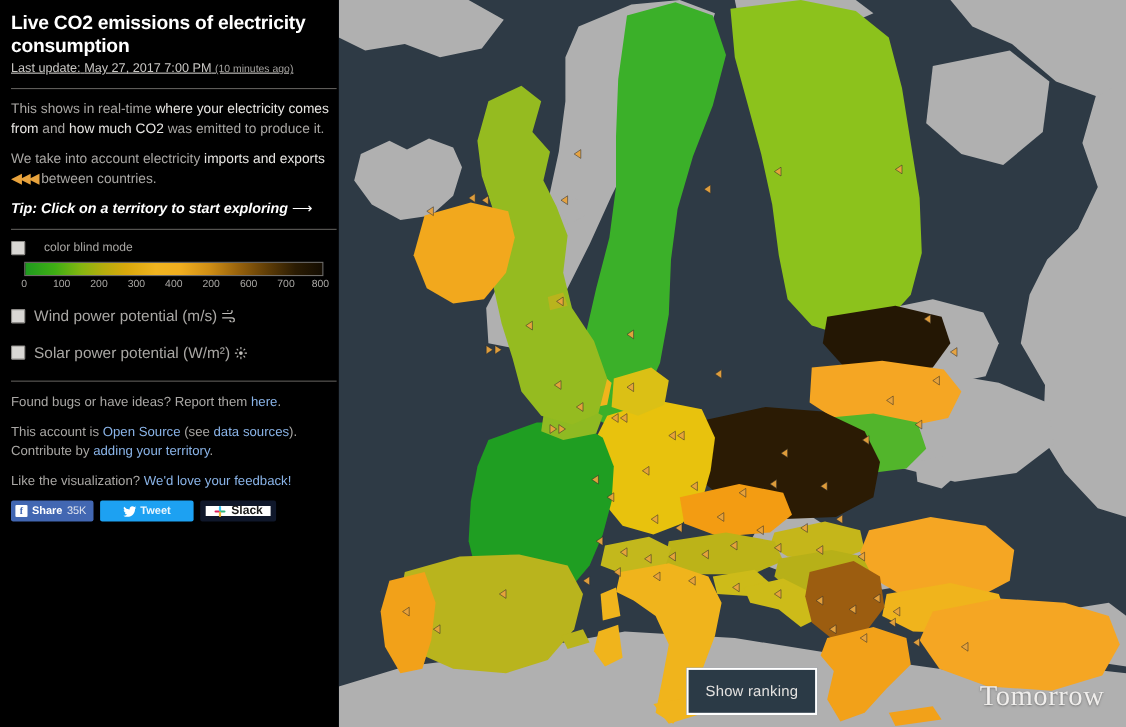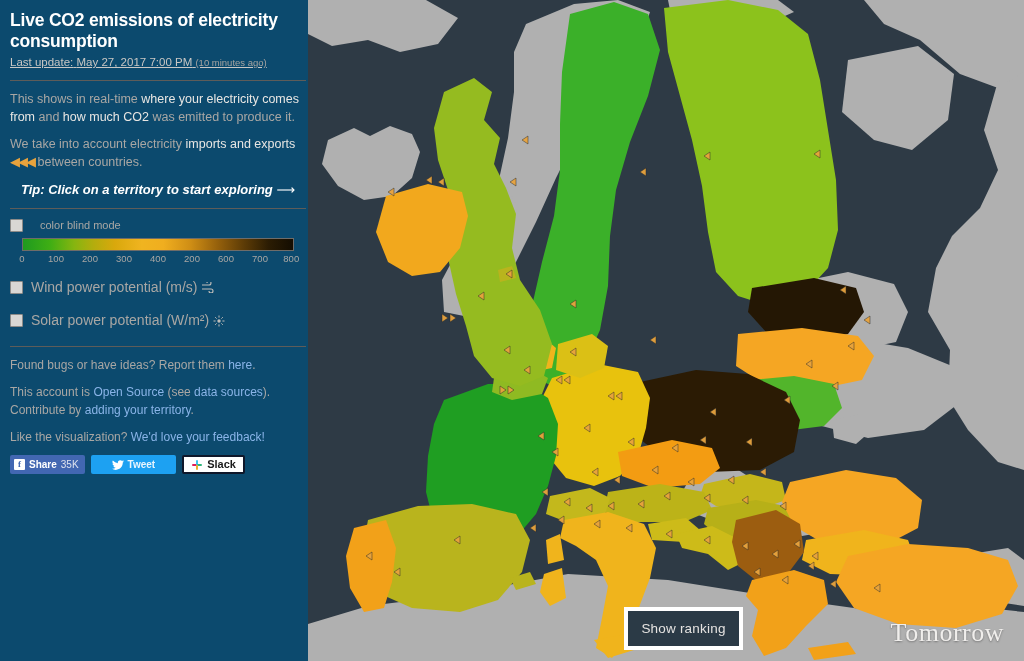--- a/index.html
+++ b/index.html
@@ -6,40 +6,40 @@
   html, body {
     width:1024px; height:661px; overflow:hidden;
     background:#2e3a45;
     font-family:"Liberation Sans", sans-serif;
   }
   #app { position:relative; width:1024px; height:661px; }
 
   
   #sidebar {
     position:absolute; left:0; top:0; width:320px; height:661px;
-    background:#0c4a6e;
+    background:#000000;
     padding:10px 14px 0 10px;
     color:#c9c7c4;
     font-size:12.5px;
     line-height:1.42;
     overflow:hidden;
   }
   .title {
     color:#ffffff; font-weight:bold; font-size:17.5px; line-height:1.18;
     letter-spacing:-0.2px;
   }
   .last-update { color:#c9c7c4; font-size:11.5px; margin-top:3px;text-decoration:underline; }
   .last-update .ago { color:#a6a4a1; font-size:9.5px; }
   .divider { height:1px; background:#5e5c59; margin:9px 0 9px 0; }
 
   .para { color:#a9a7a4; margin-bottom:9px; font-size:12.5px; line-height:1.45; }
   .para b { color:#e8e6e3; font-weight:normal; }
   .tip {
     color:#ffffff; font-style:italic; font-weight:bold; font-size:13px;
-    line-height:1.4; margin-bottom:4px;text-align:center;
+    line-height:1.4; margin-bottom:4px;
   }
   .arrow-right { font-style:normal; font-weight:normal; display:inline-block; }
   .exchange-glyph { color:#e8a33d; letter-spacing:-2px; font-size:13px; }
 
   .legend-label { color:#bdbbb8; font-size:12.5px; margin-bottom:4px; }
   .cb-row { display:flex; align-items:center; gap:17px; margin:3px 0 2px 0; }
   .cb {
     width:13px; height:13px; background:#d9d7d4; border:1px solid #8d8b88;
     flex:0 0 auto; border-radius:1px;
   }
@@ -78,31 +78,31 @@
     font-size:9px; line-height:11px; text-align:center; border-radius:1px;
     font-family:"Liberation Serif", serif;
   }
   .btn-tw {
     display:flex; align-items:center; gap:4px; background:#1da1f2; color:#e8f5fe;
     font-size:10px; font-weight:bold; padding:3px 21px; border-radius:2px; height:19px;
   }
   .btn-sl {
     display:flex; align-items:center; gap:4px; background:#ffffff; color:#1a1a1a;
     font-size:11px; font-weight:bold; padding:3px 7px; border-radius:2px;
-    border:2px solid #0f172a; height:19px;
+    border:5px solid #0f172a; height:19px;
   }
 
   
   #map { position:absolute; left:308px; top:0; width:716px; height:661px; background:#2e3a45; overflow:hidden; }
   #map svg { display:block; }
 
   #show-ranking {
     position:absolute; left:316px; bottom:11px;
     width:119px; height:43px;
-    background:#2b3a46; border:4px solid #ffffff;
+    background:#2b3a46; border:2px solid #ffffff;
     color:#e4e2e0; font-size:13.5px;
     display:flex; align-items:center; justify-content:center;
     letter-spacing:0.2px;
   }
   #brand {
     position:absolute; right:20px; bottom:13px;
     color:#f0eeec; font-family:"Liberation Serif", serif;
     font-size:26px; letter-spacing:0.5px;
     text-shadow:0 1px 2px rgba(0,0,0,.35);
   }

